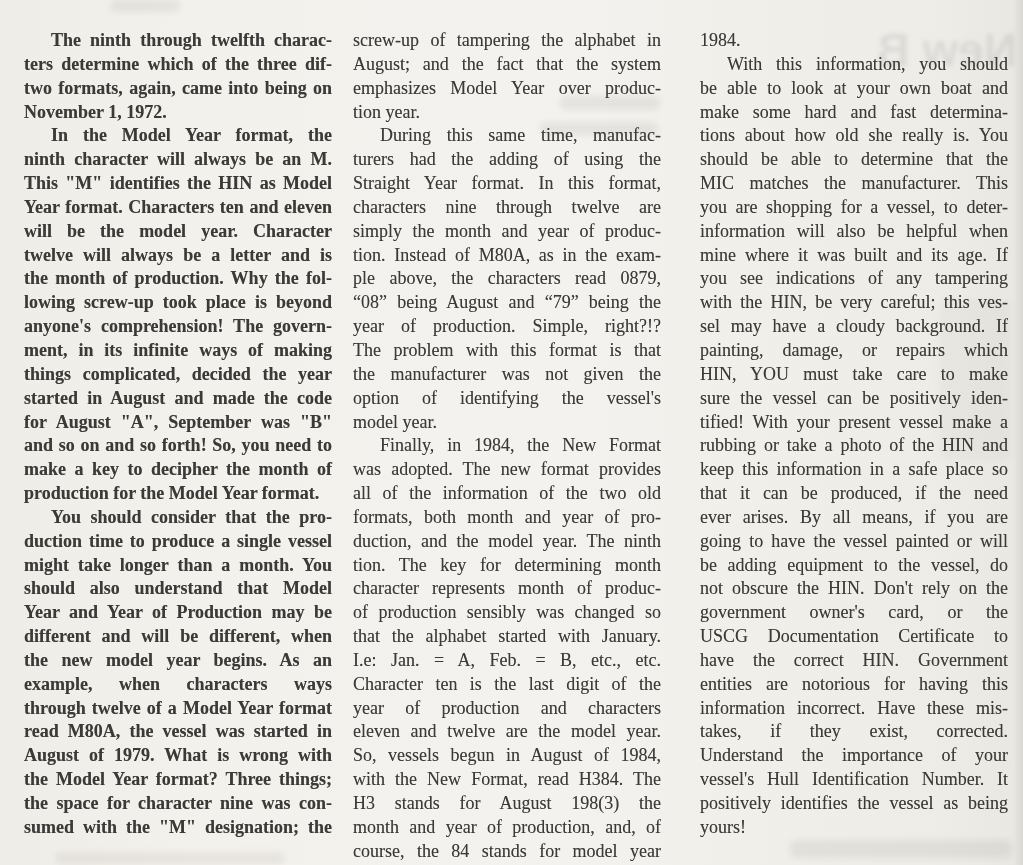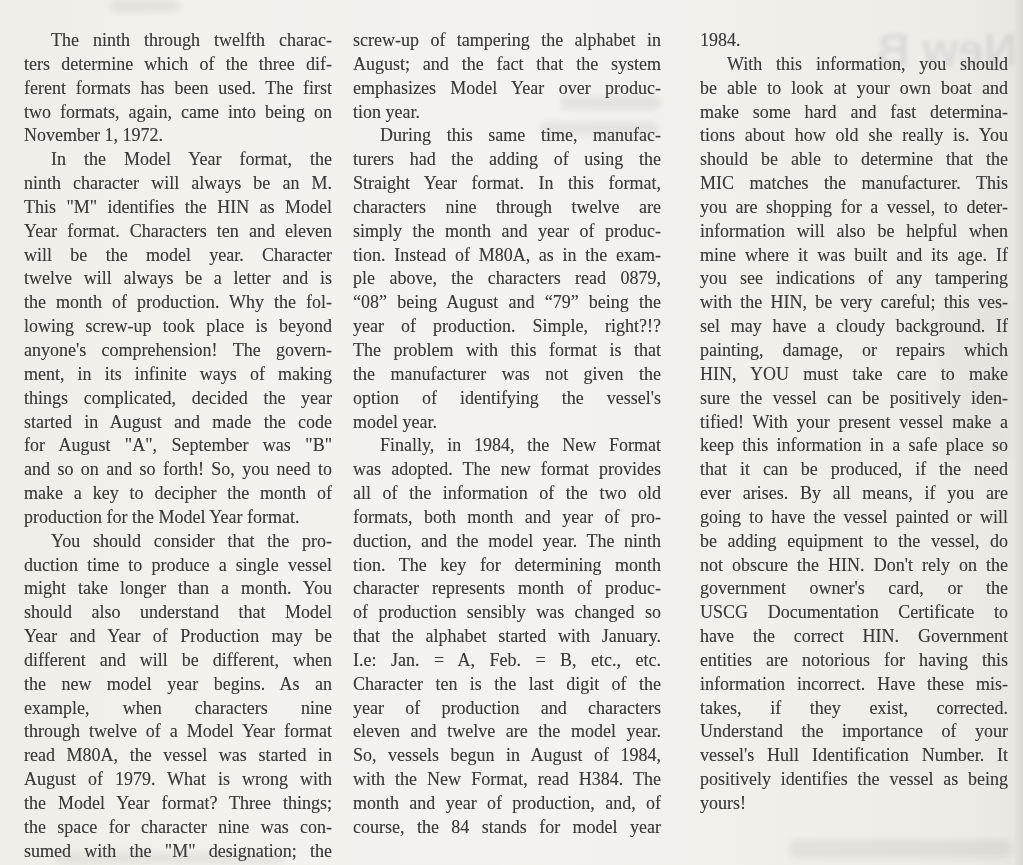--- a/index.html
+++ b/index.html
@@ -8,21 +8,21 @@
     background:linear-gradient(90deg,#efede7 0%,#f3f1ec 18%,#f4f2ee 55%,#eeece6 92%,#e9e7e1 100%);
     font-family:"Liberation Serif","DejaVu Serif",serif;
   }
   .page{position:absolute;inset:0;}
   
   .col{
     position:absolute;top:0;height:865px;box-sizing:border-box;padding-top:29px;
     font-size:18px;line-height:23.85px;color:#3b3a38;
     text-shadow:0 0 0.6px rgba(70,68,66,0.45);
   }
-  .col-1{left:24px;width:308px;}
+  .col-1{left:24px;width:308px;font-weight:bold;}
   .col-2{left:353px;width:308px;}
   .col-3{left:700px;width:308px;}
   .line{
     text-align:justify;
     text-align-last:justify;
     text-justify:inter-word;
     height:23.85px;overflow:visible;white-space:normal;
   }
   .line.end{text-align-last:left;}
   .line.in{text-indent:27px;}
@@ -54,21 +54,20 @@
   <div class="smudge smudge-mid-1"></div>
   <div class="smudge smudge-mid-2"></div>
   <div class="smudge smudge-col3-a"></div>
   <div class="smudge smudge-bottom-right"></div>
   <div class="smudge smudge-bottom-left"></div>
   <div class="edge-shade"></div>
 
   <section class="col col-1">
       <div class="line in">The ninth through twelfth charac-</div>
       <div class="line">ters determine which of the three dif-</div>
-      <div class="line">ferent formats has been used. The first</div>
       <div class="line">two formats, again, came into being on</div>
       <div class="line end">November 1, 1972.</div>
       <div class="line in">In the Model Year format, the</div>
       <div class="line">ninth character will always be an M.</div>
       <div class="line">This "M" identifies the HIN as Model</div>
       <div class="line">Year format. Characters ten and eleven</div>
       <div class="line">will be the model year. Character</div>
       <div class="line">twelve will always be a letter and is</div>
       <div class="line">the month of production. Why the fol-</div>
       <div class="line">lowing screw-up took place is beyond</div>
@@ -80,21 +79,21 @@
       <div class="line">and so on and so forth! So, you need to</div>
       <div class="line">make a key to decipher the month of</div>
       <div class="line end">production for the Model Year format.</div>
       <div class="line in">You should consider that the pro-</div>
       <div class="line">duction time to produce a single vessel</div>
       <div class="line">might take longer than a month. You</div>
       <div class="line">should also understand that Model</div>
       <div class="line">Year and Year of Production may be</div>
       <div class="line">different and will be different, when</div>
       <div class="line">the new model year begins. As an</div>
-      <div class="line">example, when characters nine</div>
+      <div class="line">example, when characters ways</div>
       <div class="line">through twelve of a Model Year format</div>
       <div class="line">read M80A, the vessel was started in</div>
       <div class="line">August of 1979. What is wrong with</div>
       <div class="line">the Model Year format? Three things;</div>
       <div class="line">the space for character nine was con-</div>
       <div class="line">sumed with the "M" designation; the</div>
     </section>
   <section class="col col-2">
       <div class="line">screw-up of tampering the alphabet in</div>
       <div class="line">August; and the fact that the system</div>
@@ -121,20 +120,21 @@
       <div class="line">tion. The key for determining month</div>
       <div class="line">character represents month of produc-</div>
       <div class="line">of production sensibly was changed so</div>
       <div class="line">that the alphabet started with January.</div>
       <div class="line">I.e: Jan. = A, Feb. = B, etc., etc.</div>
       <div class="line">Character ten is the last digit of the</div>
       <div class="line">year of production and characters</div>
       <div class="line">eleven and twelve are the model year.</div>
       <div class="line">So, vessels begun in August of 1984,</div>
       <div class="line">with the New Format, read H384. The</div>
+      <div class="line">H3 stands for August 198(3) the</div>
       <div class="line">month and year of production, and, of</div>
       <div class="line">course, the 84 stands for model year</div>
     </section>
   <section class="col col-3">
       <div class="line end">1984.</div>
       <div class="line in">With this information, you should</div>
       <div class="line">be able to look at your own boat and</div>
       <div class="line">make some hard and fast determina-</div>
       <div class="line">tions about how old she really is. You</div>
       <div class="line">should be able to determine that the</div>
@@ -142,20 +142,21 @@
       <div class="line">you are shopping for a vessel, to deter-</div>
       <div class="line">information will also be helpful when</div>
       <div class="line">mine where it was built and its age. If</div>
       <div class="line">you see indications of any tampering</div>
       <div class="line">with the HIN, be very careful; this ves-</div>
       <div class="line">sel may have a cloudy background. If</div>
       <div class="line">painting, damage, or repairs which</div>
       <div class="line">HIN, YOU must take care to make</div>
       <div class="line">sure the vessel can be positively iden-</div>
       <div class="line">tified! With your present vessel make a</div>
+      <div class="line">rubbing or take a photo of the HIN and</div>
       <div class="line">keep this information in a safe place so</div>
       <div class="line">that it can be produced, if the need</div>
       <div class="line">ever arises. By all means, if you are</div>
       <div class="line">going to have the vessel painted or will</div>
       <div class="line">be adding equipment to the vessel, do</div>
       <div class="line">not obscure the HIN. Don't rely on the</div>
       <div class="line">government owner's card, or the</div>
       <div class="line">USCG Documentation Certificate to</div>
       <div class="line">have the correct HIN. Government</div>
       <div class="line">entities are notorious for having this</div>

